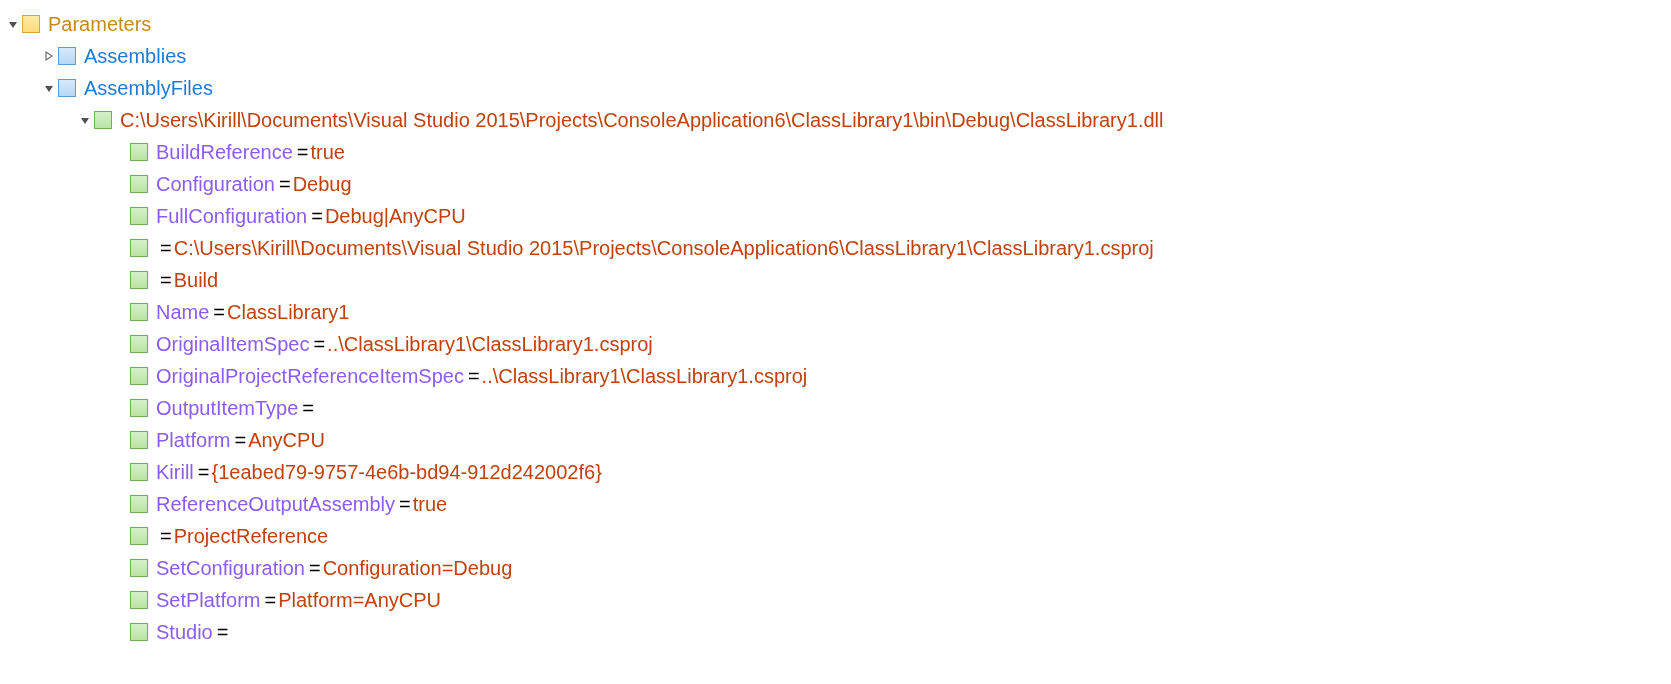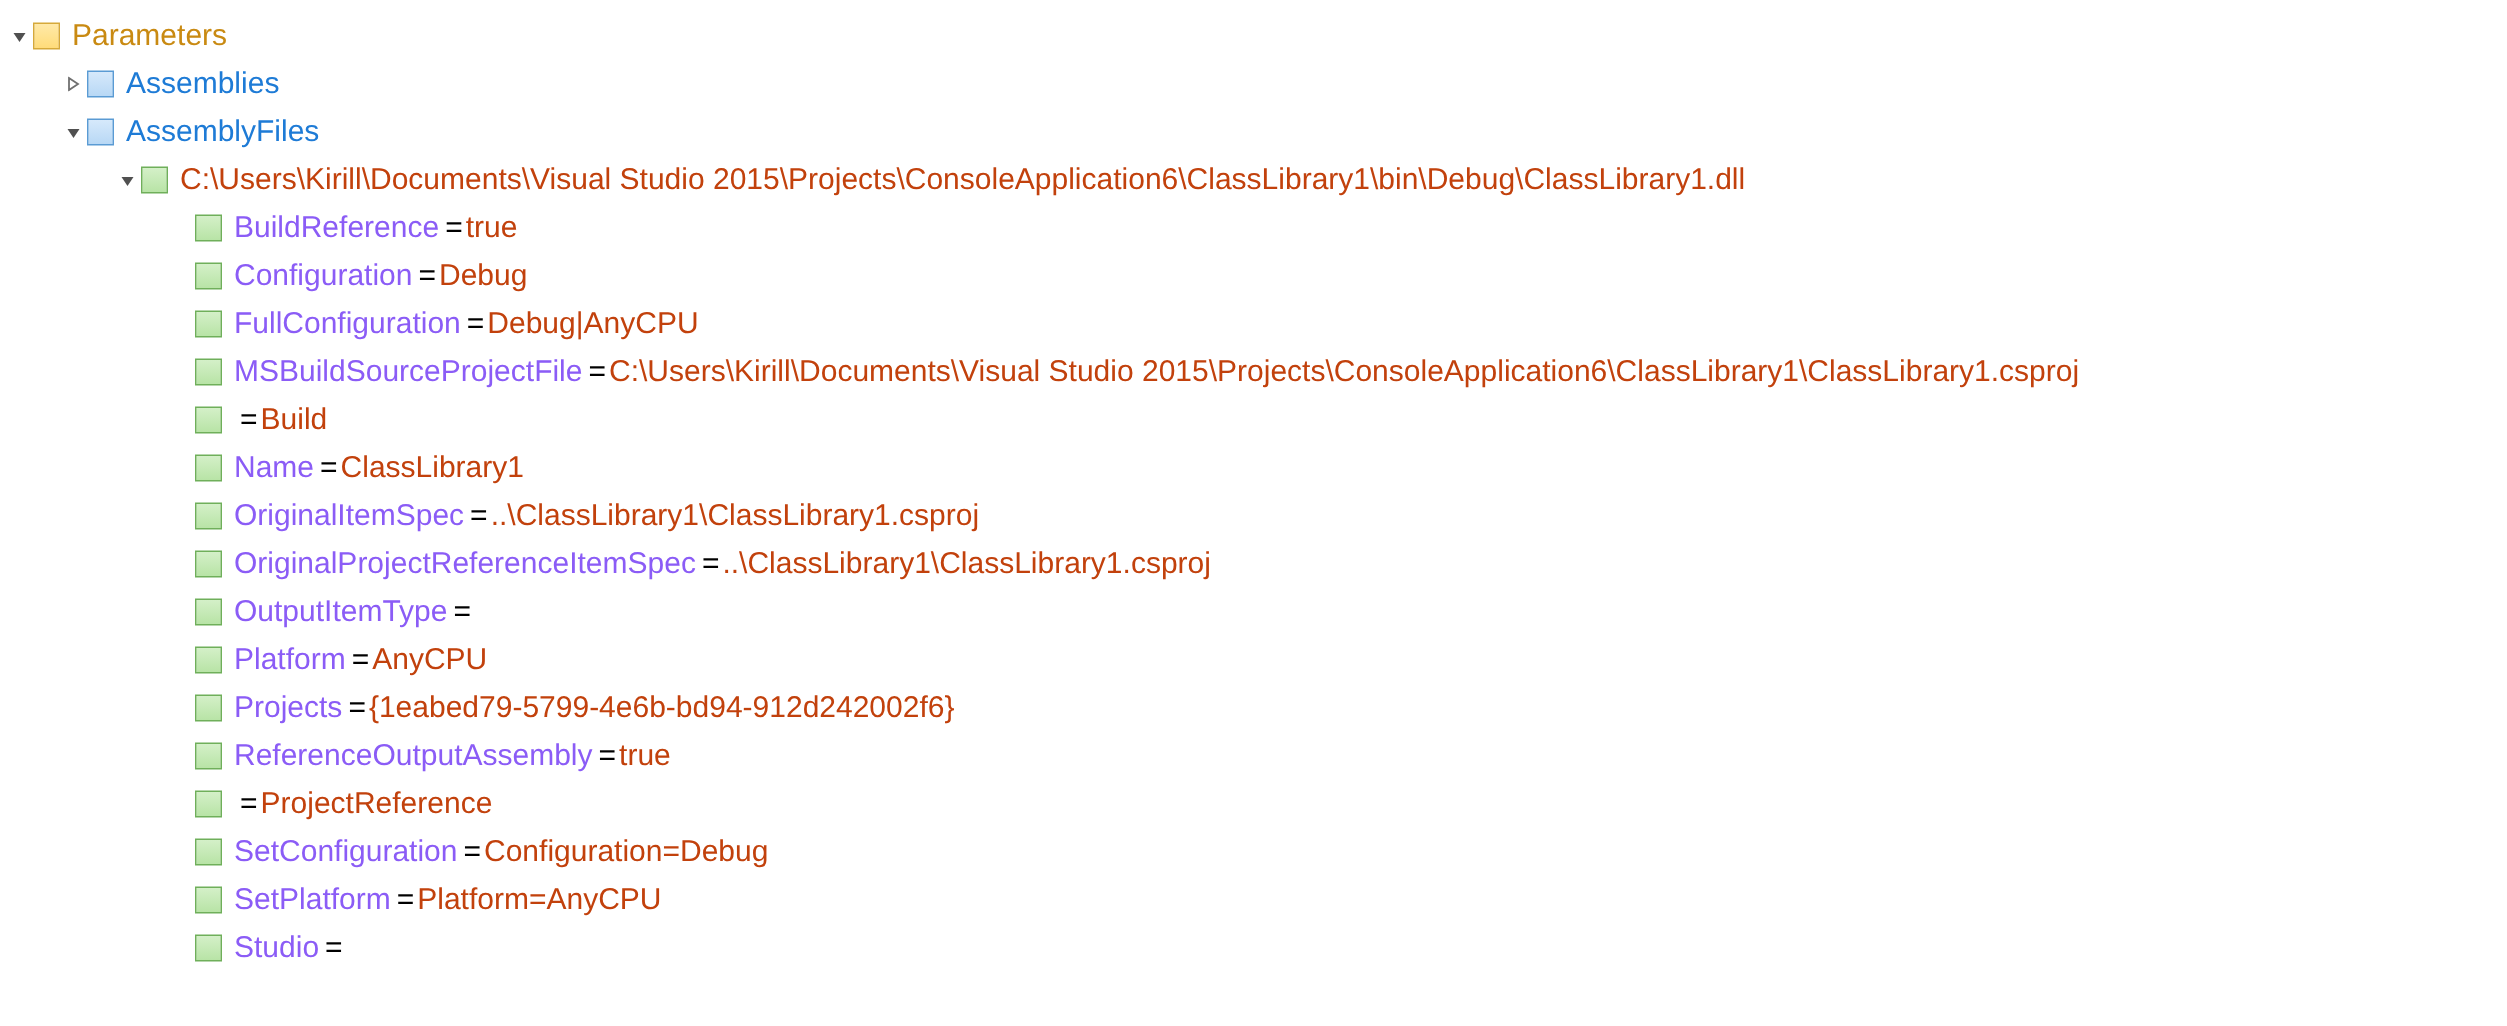--- a/index.html
+++ b/index.html
@@ -124,21 +124,20 @@
       <span class="spacer18"></span>
       <span class="icon icon-green"></span>
       <span class="lbl-teal">FullConfiguration</span>
       <span class="eq"> = </span>
       <span class="lbl-black">Debug|AnyCPU</span>
     </div>
     <div class="row">
       <span class="indent" style="width: 108px;"></span>
       <span class="spacer18"></span>
       <span class="icon icon-green"></span>
-      <span class="lbl-teal">MSBuildSourceProjectFile</span>
       <span class="eq"> = </span>
       <span class="lbl-black">C:\Users\Kirill\Documents\Visual Studio 2015\Projects\ConsoleApplication6\ClassLibrary1\ClassLibrary1.csproj</span>
     </div>
     <div class="row">
       <span class="indent" style="width: 108px;"></span>
       <span class="spacer18"></span>
       <span class="icon icon-green"></span>
       <span class="eq"> = </span>
       <span class="lbl-black">Build</span>
     </div>
@@ -179,23 +178,23 @@
       <span class="spacer18"></span>
       <span class="icon icon-green"></span>
       <span class="lbl-teal">Platform</span>
       <span class="eq"> = </span>
       <span class="lbl-black">AnyCPU</span>
     </div>
     <div class="row">
       <span class="indent" style="width: 108px;"></span>
       <span class="spacer18"></span>
       <span class="icon icon-green"></span>
-      <span class="lbl-teal">Projects</span>
-      <span class="eq"> = </span>
-      <span class="lbl-black">{1eabed79-5799-4e6b-bd94-912d242002f6}</span>
+      <span class="lbl-teal">Kirill</span>
+      <span class="eq"> = </span>
+      <span class="lbl-black">{1eabed79-9757-4e6b-bd94-912d242002f6}</span>
     </div>
     <div class="row">
       <span class="indent" style="width: 108px;"></span>
       <span class="spacer18"></span>
       <span class="icon icon-green"></span>
       <span class="lbl-teal">ReferenceOutputAssembly</span>
       <span class="eq"> = </span>
       <span class="lbl-black">true</span>
     </div>
     <div class="row">

